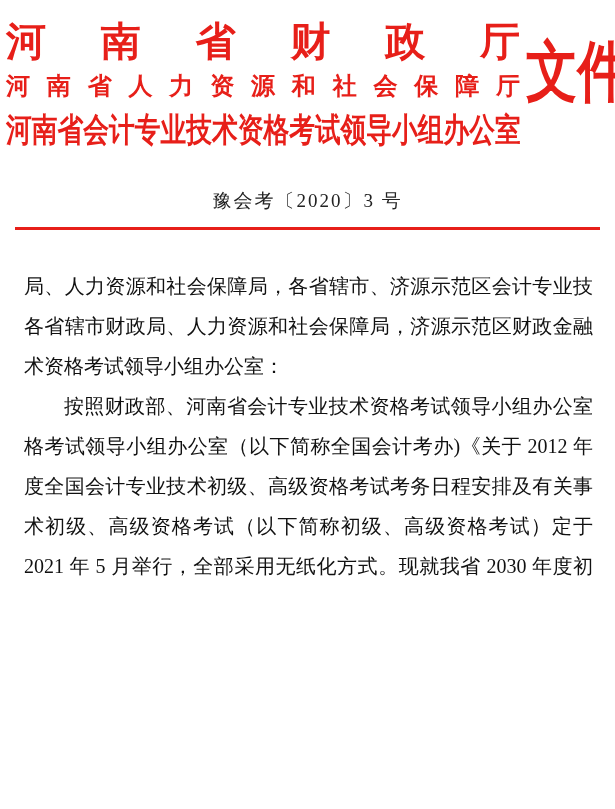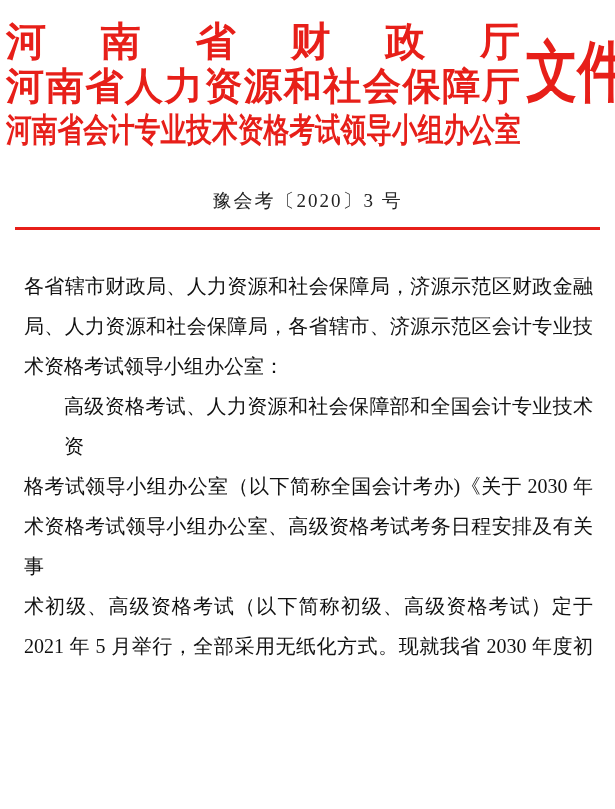--- a/index.html
+++ b/index.html
@@ -20,21 +20,21 @@
     padding: 20px 4px 0 6px;
     height: 132px;
   }
   .issuers { width: 514px; color: var(--red); font-weight: bold; }
   .issuer-1 {
     font-size: 40px; line-height: 44px;
     text-align: justify; text-align-last: justify;
     width: 514px;
   }
   .issuer-2 {
-    font-size: 38px; line-height: 44px;
+    font-size: 24px; line-height: 44px;
     text-align: justify; text-align-last: justify;
     width: 514px;
   }
   .issuer-3 {
     font-size: 33px; line-height: 44px;
     white-space: nowrap;
     width: 660px;
     transform: scaleX(0.78);
     transform-origin: 0 50%;
   }
@@ -101,26 +101,26 @@
     <div class="doc-type">文件</div>
   </div>
 
   <div class="doc-number">豫会考〔2020〕3 号</div>
 
   <div class="red-divider"></div>
 
 
   <div class="body-text">
     <div class="para">
+      <div class="bline just">局、人力资源和社会保障局，各省辖市、济源示范区会计专业技</div>
       <div class="bline just">各省辖市财政局、人力资源和社会保障局，济源示范区财政金融</div>
-      <div class="bline just">局、人力资源和社会保障局，各省辖市、济源示范区会计专业技</div>
       <div class="bline">术资格考试领导小组办公室：</div>
     </div>
     <div class="para">
-      <div class="bline just indent">高级资格考试、人力资源和社会保障部和全国会计专业技术资</div>
-      <div class="bline just">格考试领导小组办公室（以下简称全国会计考办)《关于 2030 年</div>
-      <div class="bline just">术资格考试领导小组办公室、高级资格考试考务日程安排及有关事</div>
+      <div class="bline just indent">按照财政部、河南省会计专业技术资格考试领导小组办公室</div>
+      <div class="bline just">格考试领导小组办公室（以下简称全国会计考办)《关于 2012 年</div>
+      <div class="bline just">度全国会计专业技术初级、高级资格考试考务日程安排及有关事</div>
       <div class="bline just">术初级、高级资格考试（以下简称初级、高级资格考试）定于</div>
       <div class="bline just">2021 年 5 月举行，全部采用无纸化方式。现就我省 2030 年度初</div>
     </div>
   </div>
 
 </div>
 
 </body></html>

